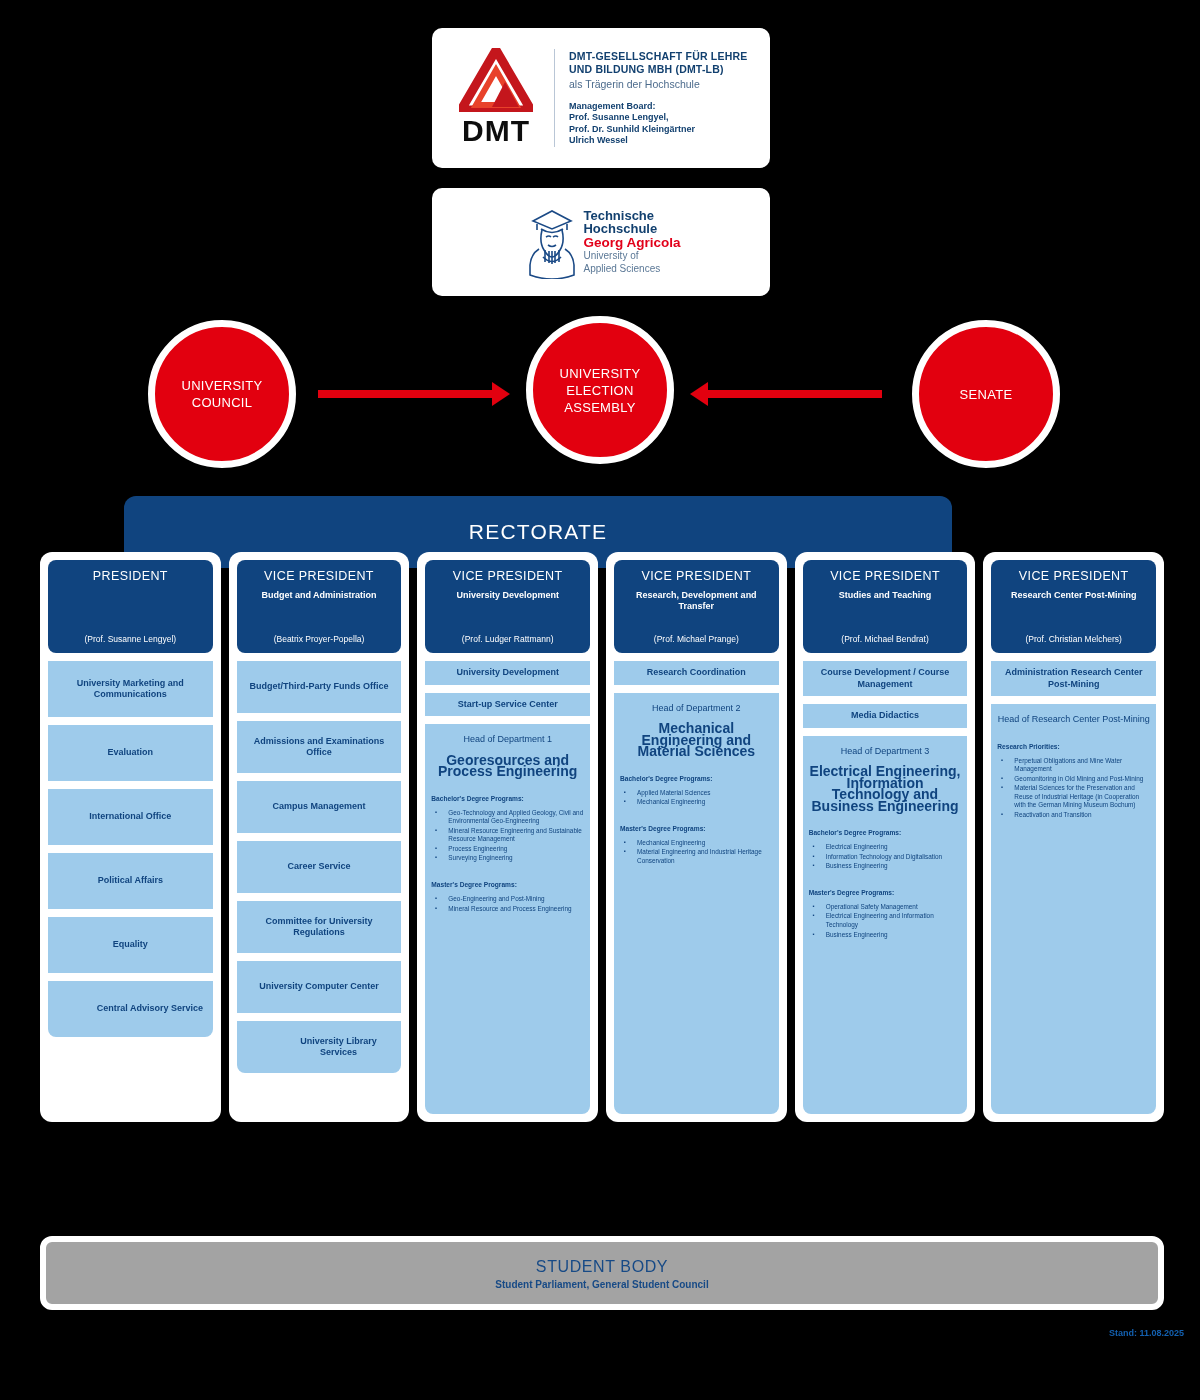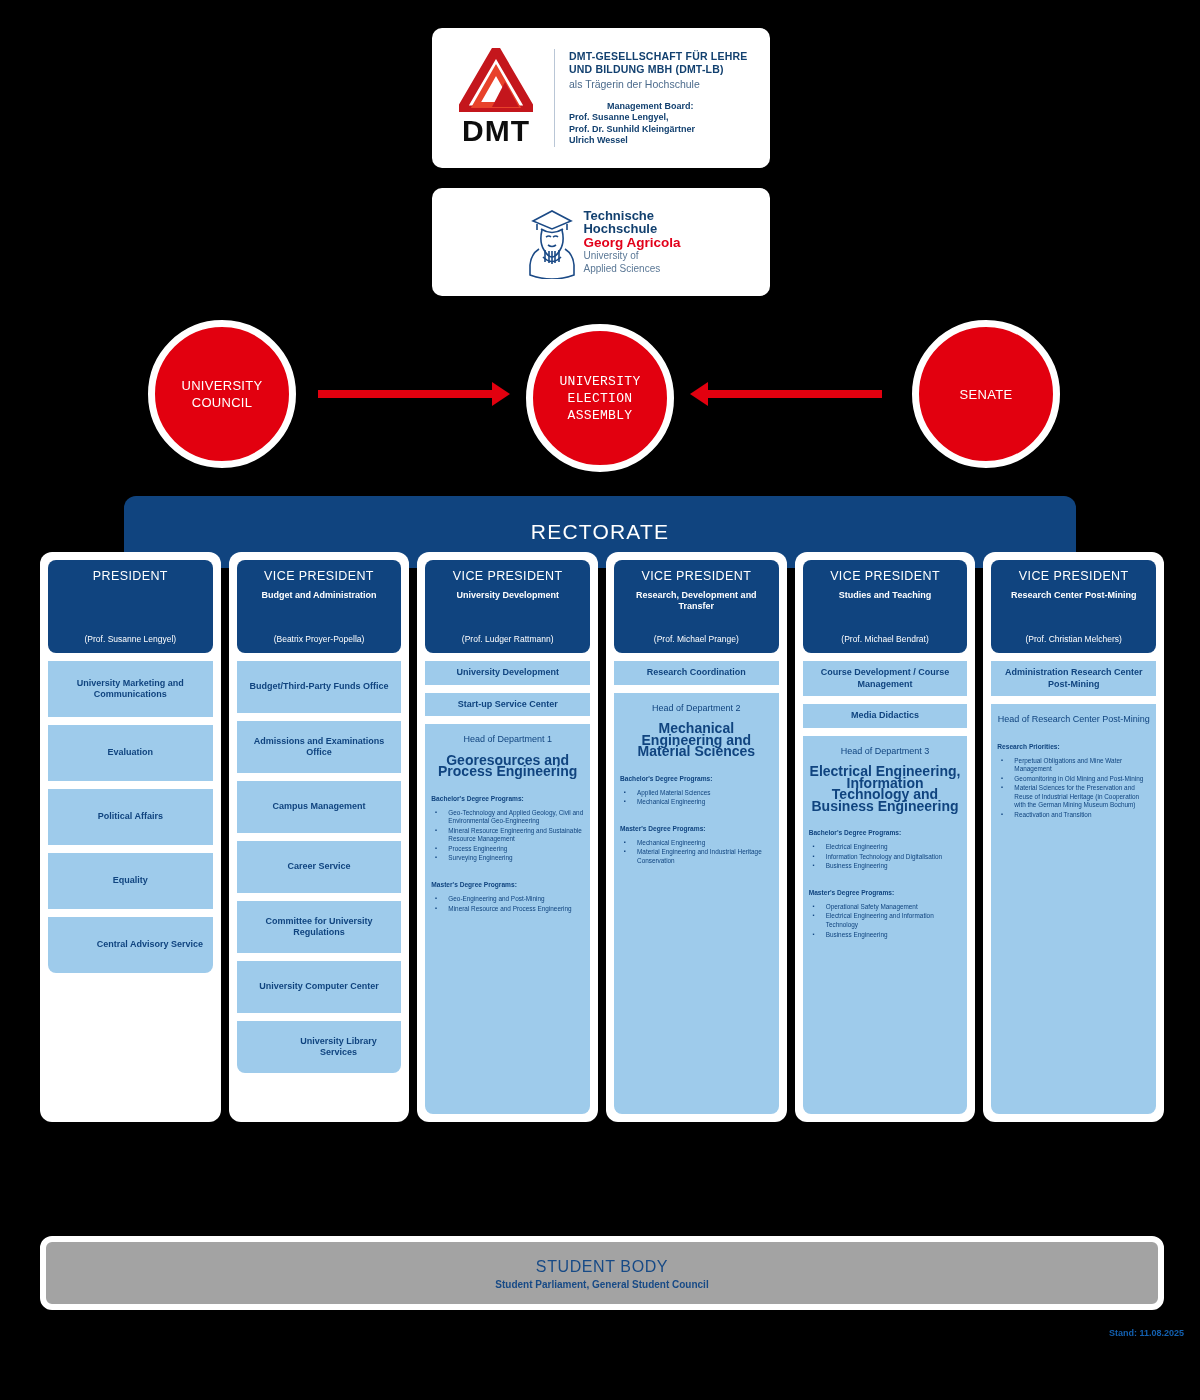--- a/index.html
+++ b/index.html
@@ -16,21 +16,21 @@
     position: absolute;
     background: #ffffff;
     border-radius: 10px;
   }
   #dmt-card { left: 432px; top: 28px; width: 338px; height: 140px; display: flex; align-items: center; }
   #dmt-logo-wrap { width: 118px; display: flex; flex-direction: column; align-items: center; justify-content: center; padding-left: 10px; }
   #dmt-divider { width: 1px; height: 98px; background: #b9c6d6; margin: 0 14px 0 4px; }
   #dmt-text { flex: 1; padding-right: 10px; }
   .dmt-title { color: #12406f; font-size: 10.5px; font-weight: bold; line-height: 13px; letter-spacing: .2px; }
   .dmt-sub { color: #4c6b8c; font-size: 10.5px; line-height: 14px; margin-top: 1px; }
-  .dmt-board { color: #12406f; font-size: 9px; line-height: 11.5px; margin-top: 10px; font-weight: bold; margin-left: 38px; }
+  .dmt-board { color: #12406f; font-size: 9px; line-height: 11.5px; margin-top: 10px; font-weight: bold; }
   .dmt-name { color: #12406f; font-size: 9px; line-height: 11.5px; font-weight: bold; }
   .dmt-word { font-family: "Liberation Sans", sans-serif; font-size: 30px; font-weight: bold; color: #0d0d0d; letter-spacing: 1px; margin-top: 2px; }
 
   #thga-card { left: 432px; top: 188px; width: 338px; height: 108px; display: flex; align-items: center; justify-content: center; }
   #thga-inner { display: flex; align-items: center; }
   .thga-text { line-height: 13px; }
   .thga-l1 { color: #12406f; font-size: 13px; font-weight: bold; }
   .thga-l2 { color: #12406f; font-size: 13px; font-weight: bold; }
   .thga-l3 { color: #e2001a; font-size: 13.5px; font-weight: bold; margin-top: 1px;}
   .thga-l4 { color: #5b7896; font-size: 10px; line-height: 12px; margin-top: 1px;}
@@ -42,33 +42,33 @@
     background: #e2000f;
     border: 7px solid #ffffff;
     display: flex; align-items: center; justify-content: center;
     text-align: center;
     color: #ffffff;
     font-size: 13px;
     line-height: 17px;
     letter-spacing: .3px;
   }
   #circle-council  { left: 148px; top: 320px; width: 148px; height: 148px; }
-  #circle-assembly { left: 526px; top: 324px; width: 148px; height: 148px; font-family: Liberation Mono, monospace; }
+  #circle-assembly { left: 526px; top: 316px; width: 148px; height: 148px; }
   #circle-senate   { left: 912px; top: 320px; width: 148px; height: 148px; }
 
   .arrow { position: absolute; height: 8px; background: #e2000f; }
   #arrow-left  { left: 318px; top: 390px; width: 176px; }
   #arrow-right { left: 706px; top: 390px; width: 176px; }
   .arrow .head { position: absolute; top: -8px; width: 0; height: 0; border-top: 12px solid transparent; border-bottom: 12px solid transparent; }
   #arrow-left .head  { right: -16px; border-left: 18px solid #e2000f; }
   #arrow-right .head { left: -16px;  border-right: 18px solid #e2000f; }
 
   
   #rectorate {
-    position: absolute; left: 124px; top: 496px; width: 952px; height: 72px;
+    position: absolute; left: 124px; top: 496px; width: 828px; height: 72px;
     background: #10447f; border-radius: 12px 12px 0 0;
     display: flex; align-items: center; justify-content: center;
     color: #ffffff; font-size: 21px; letter-spacing: 1.2px;
   }
 
   
   #columns {
     position: absolute; left: 40px; top: 552px; width: 1124px; height: 570px;
     display: flex; gap: 8px;
   }
@@ -204,20 +204,21 @@
   </div>
 
   <div id="columns">
       <div class="col col1">
         <div class="col-head">
           <div class="ch-title">PRESIDENT</div>
           <div class="ch-person">(Prof. Susanne Lengyel)</div>
         </div>
         <div class="box">University Marketing and Communications</div>
         <div class="box">Evaluation</div>
+        <div class="box">International Office</div>
         <div class="box">Political Affairs</div>
         <div class="box">Equality</div>
         <div class="box r-bottom">Central Advisory Service</div>
         <div style="flex: 1 1 0%;"></div>
       </div>
       <div class="col col2">
         <div class="col-head">
           <div class="ch-title">VICE PRESIDENT</div>
           <div class="ch-sub">Budget and Administration</div>
           <div class="ch-person">(Beatrix Proyer-Popella)</div>

